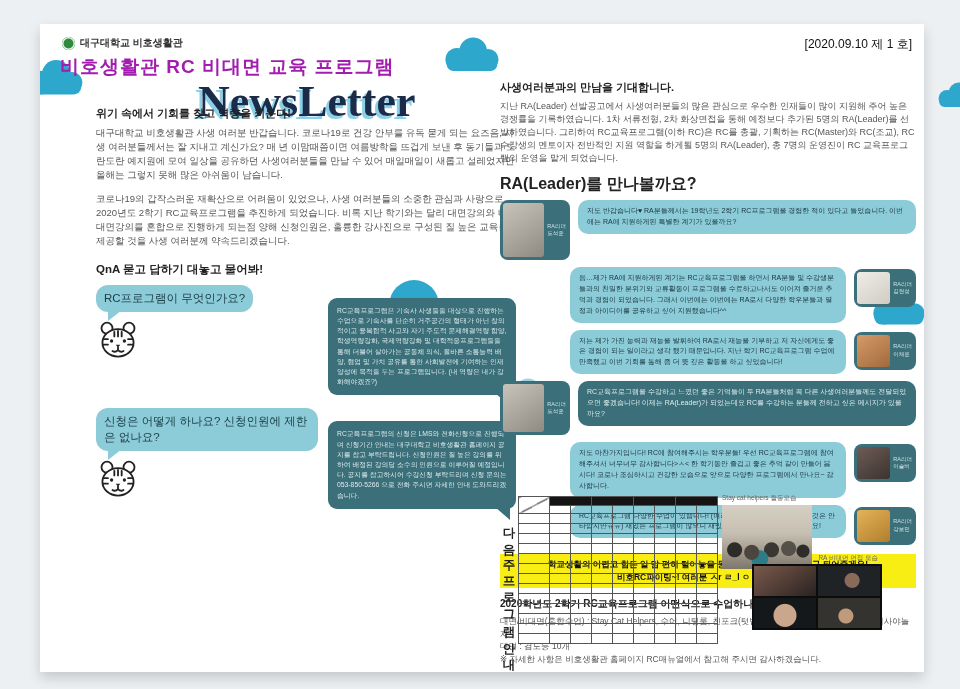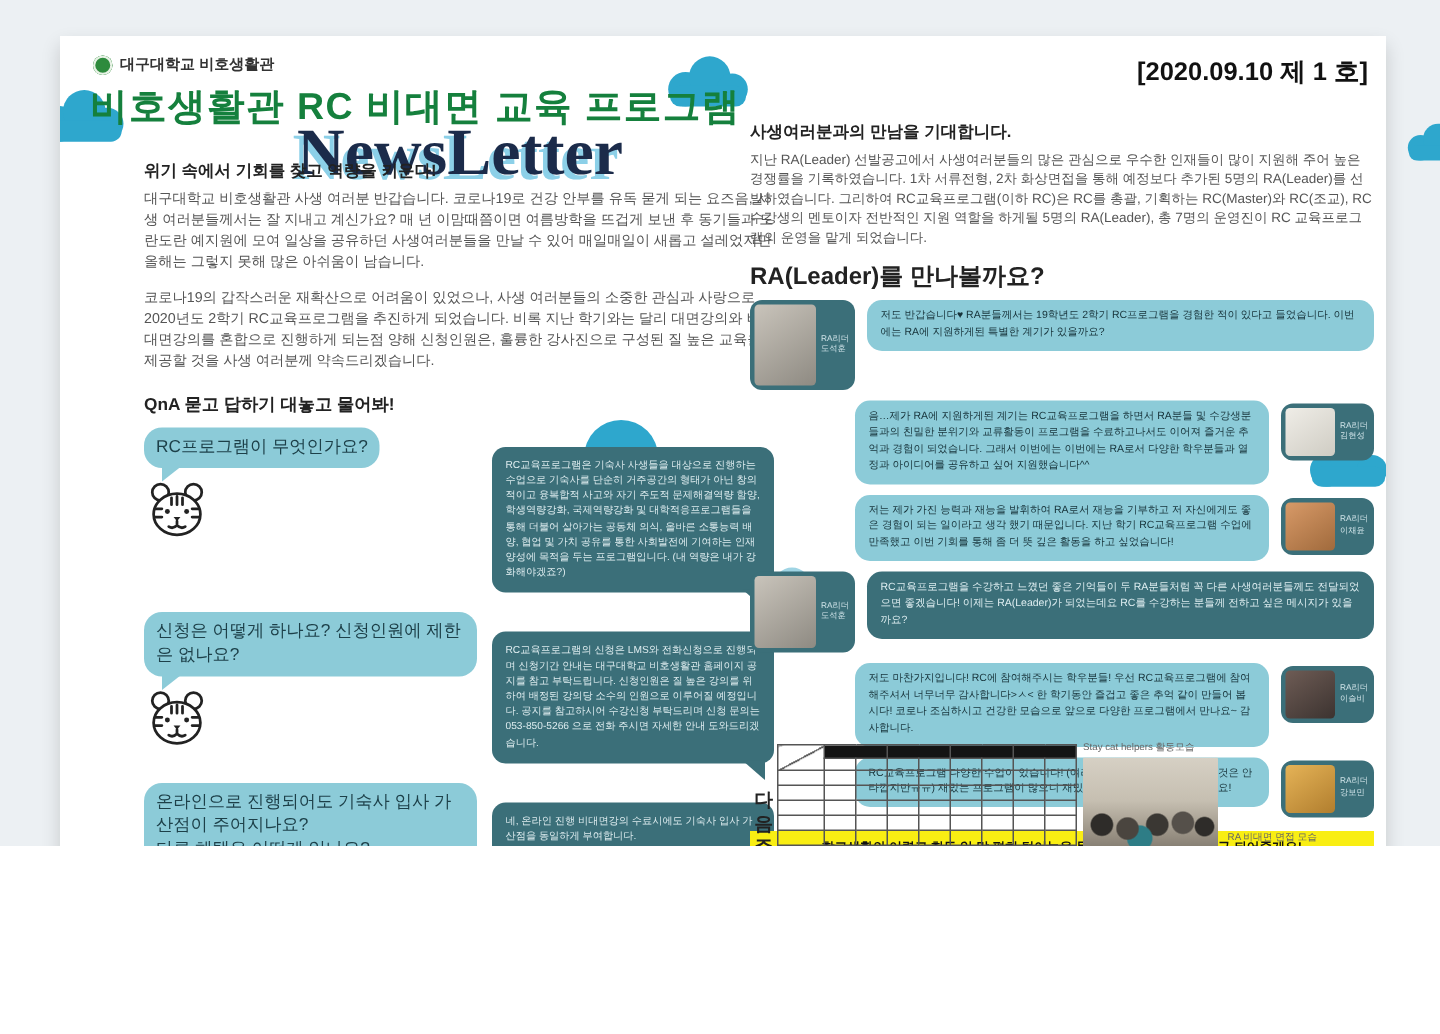--- a/index.html
+++ b/index.html
@@ -1,32 +1,32 @@
 <!DOCTYPE html>
 <html><head>
 <meta charset="utf-8">
 <style>
   html,body{margin:0;padding:0;}
-  .canvas{position:relative;width:960px;height:564px;background:#ecf0f3;overflow:hidden;
+  .canvas{position:relative;width:960px;height:689px;background:#ecf0f3;overflow:hidden;
           font-family:"Liberation Sans","DejaVu Sans",sans-serif;}
   .sheet{position:absolute;left:40px;top:24px;width:884px;height:648px;background:#ffffff;
          box-shadow:0 6px 12px rgba(0,0,0,.16);overflow:hidden;}
   
   .cloud{position:absolute;z-index:0;}
   
   .brand-row{position:absolute;left:22px;top:12px;display:flex;align-items:center;gap:5px;z-index:1;}
   .uni-icon{width:13px;height:13px;border-radius:50%;background:#2e8b3d;
             box-shadow:inset 0 0 0 1.5px #e8f2e6, inset 0 0 0 3px #2e8b3d;flex-shrink:0;}
   .brand-text{font-size:10px;font-weight:bold;color:#333;}
-  .page-title{position:absolute;left:20px;top:30px;font-size:25px;font-weight:bold;color:#15803d;
+  .page-title{position:absolute;left:20px;top:30px;font-size:19px;font-weight:bold;color:#a21caf;
               letter-spacing:1px;z-index:1;}
   .news-logo{position:absolute;left:158px;top:56px;width:274px;text-align:left;z-index:1;
              font-family:"Liberation Serif","DejaVu Serif",serif;font-size:44px;font-weight:bold;
              color:#1b2b4a;text-shadow:-3px 3px 0 #8cd0e8;line-height:1;}
-  .issue-date{position:absolute;right:12px;top:12px;font-size:17px;font-weight:bold;color:#111;z-index:1;}
+  .issue-date{position:absolute;right:12px;top:12px;font-size:12px;font-weight:normal;color:#111;z-index:1;}
   
   .left-col{position:absolute;left:20px;top:82px;width:420px;z-index:1;margin-left:36px;}
   .h-small{font-size:11px;font-weight:bold;color:#222;margin:0 0 5px;}
   .para{font-size:9.5px;color:#555;line-height:1.46;margin:0 0 11px;white-space:pre-line;}
   .qna-heading{font-size:11.5px;font-weight:bold;color:#222;margin:14px 0 8px;}
   .qa-block{display:flex;gap:10px;margin-bottom:13px;align-items:flex-start;}
   .qa-left{flex:1;display:flex;flex-direction:column;gap:7px;align-items:flex-start;}
   .q-bubble{position:relative;display:inline-block;background:#8ccbd8;color:#1d4049;
             font-size:11.5px;padding:6px 8px;border-radius:12px;line-height:1.35;white-space:pre-line;}
   .q-bubble::after{content:"";position:absolute;left:12px;bottom:-9px;width:0;height:0;
@@ -162,31 +162,20 @@
       <div class="qa-block">
         <div class="qa-left">
           <div class="q-bubble">신청은 어떻게 하나요? 신청인원에 제한은 없나요?</div>
           <svg class="tiger" viewBox="0 0 48 48">
               <use href="#tiger-face"></use>
             </svg>
         </div>
         <div class="a-bubble">RC교육프로그램의 신청은 LMS와 전화신청으로 진행되며 신청기간 안내는 대구대학교 비호생활관 홈페이지 공지를 참고 부탁드립니다. 신청인원은 질 높은 강의를 위하여 배정된 강의당 소수의 인원으로 이루어질 예정입니다. 공지를 참고하시어 수강신청 부탁드리며 신청 문의는 053-850-5266 으로 전화 주시면 자세한 안내 도와드리겠습니다.</div>
       </div>
 
-      <div class="qa-block">
-        <div class="qa-left">
-          <div class="q-bubble">온라인으로 진행되어도 기숙사 입사 가산점이 주어지나요?
-다른 혜택은 어떤게 있나요?</div>
-          <svg class="tiger" viewBox="0 0 48 48">
-              <use href="#tiger-face"></use>
-            </svg>
-        </div>
-        <div class="a-bubble">네, 온라인 진행 비대면강의 수료시에도 기숙사 입사 가산점을 동일하게 부여합니다.
-또한 대학에서 요구하는 책임역량지수(HEART)를 부여하고 우수참여학생을 대상으로 상장 및 상금을 수여하고 있습니다.</div>
-      </div>
 
     </div>
 
     <div class="right-col">
       <p class="h-small">사생여러분과의 만남을 기대합니다.</p>
       <p class="meet-para">지난 RA(Leader) 선발공고에서 사생여러분들의 많은 관심으로 우수한 인재들이 많이 지원해 주어 높은 경쟁률을 기록하였습니다. 1차 서류전형, 2차 화상면접을 통해 예정보다 추가된 5명의 RA(Leader)를 선발하였습니다. 그리하여 RC교육프로그램(이하 RC)은 RC를 총괄, 기획하는 RC(Master)와 RC(조교), RC수강생의 멘토이자 전반적인 지원 역할을 하게될 5명의 RA(Leader), 총 7명의 운영진이 RC 교육프로그램의 운영을 맡게 되었습니다.</p>
       <p class="h-small" style="font-size:16px">RA(Leader)를 만나볼까요?</p>
 
       <div class="chat">
 

